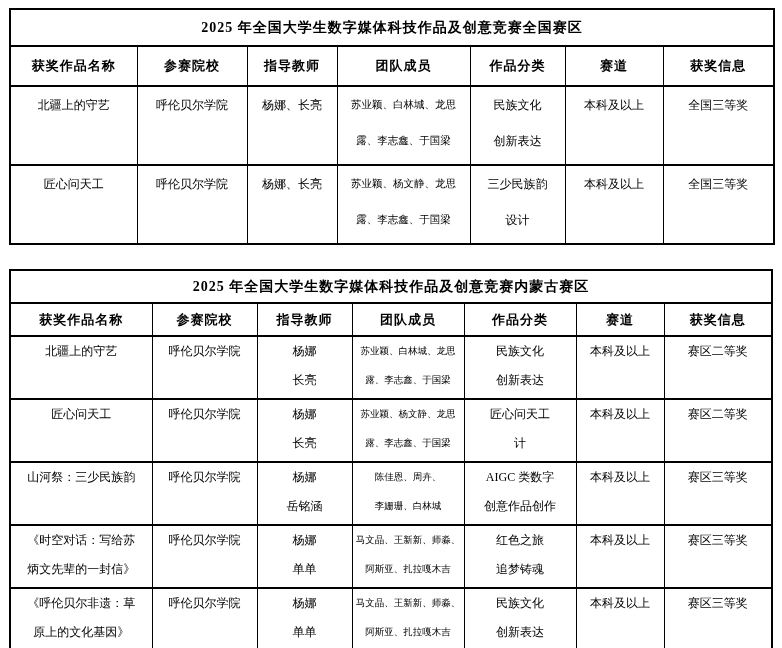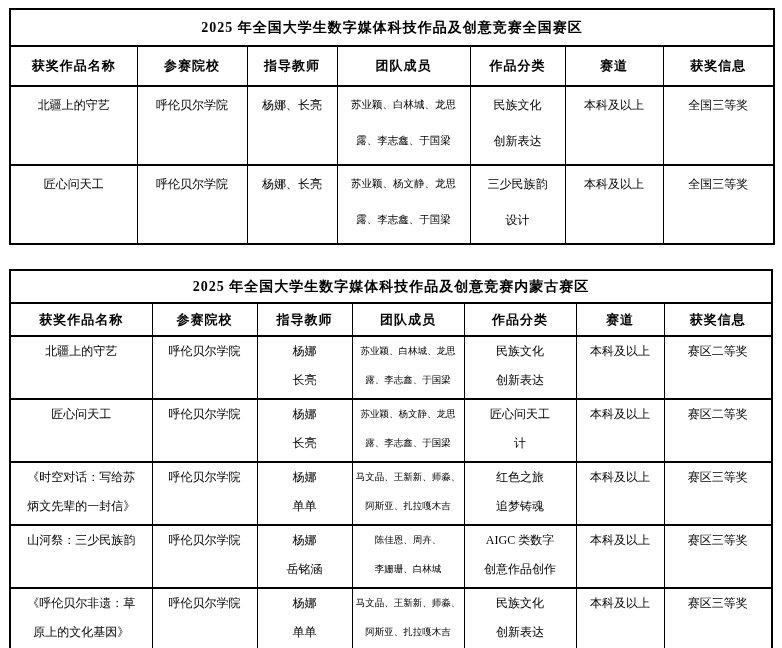--- a/index.html
+++ b/index.html
@@ -153,45 +153,45 @@
         <td class="dcell">杨娜
 长亮</td>
         <td class="dcell team">苏业颖、杨文静、龙思
 露、李志鑫、于国梁</td>
         <td class="dcell">匠心问天工
 计</td>
         <td class="dcell">本科及以上</td>
         <td class="dcell">赛区二等奖</td>
       </tr>
       <tr>
+        <td class="dcell">山河祭：三少民族韵</td>
+        <td class="dcell">呼伦贝尔学院</td>
+        <td class="dcell">杨娜
+岳铭涵</td>
+        <td class="dcell team">陈佳恩、周卉、
+李姗珊、白林城</td>
+        <td class="dcell">AIGC 类数字
+创意作品创作</td>
+        <td class="dcell">本科及以上</td>
+        <td class="dcell">赛区三等奖</td>
+      </tr>
+      <tr>
         <td class="dcell">《时空对话：写给苏
 炳文先辈的一封信》</td>
         <td class="dcell">呼伦贝尔学院</td>
         <td class="dcell">杨娜
 单单</td>
         <td class="dcell team">马文晶、王新新、师淼、
 阿斯亚、扎拉嘎木吉</td>
         <td class="dcell">红色之旅
 追梦铸魂</td>
         <td class="dcell">本科及以上</td>
         <td class="dcell">赛区三等奖</td>
       </tr>
       <tr>
-        <td class="dcell">山河祭：三少民族韵</td>
-        <td class="dcell">呼伦贝尔学院</td>
-        <td class="dcell">杨娜
-岳铭涵</td>
-        <td class="dcell team">陈佳恩、周卉、
-李姗珊、白林城</td>
-        <td class="dcell">AIGC 类数字
-创意作品创作</td>
-        <td class="dcell">本科及以上</td>
-        <td class="dcell">赛区三等奖</td>
-      </tr>
-      <tr>
         <td class="dcell">《呼伦贝尔非遗：草
 原上的文化基因》</td>
         <td class="dcell">呼伦贝尔学院</td>
         <td class="dcell">杨娜
 单单</td>
         <td class="dcell team">马文晶、王新新、师淼、
 阿斯亚、扎拉嘎木吉</td>
         <td class="dcell">民族文化
 创新表达</td>
         <td class="dcell">本科及以上</td>

